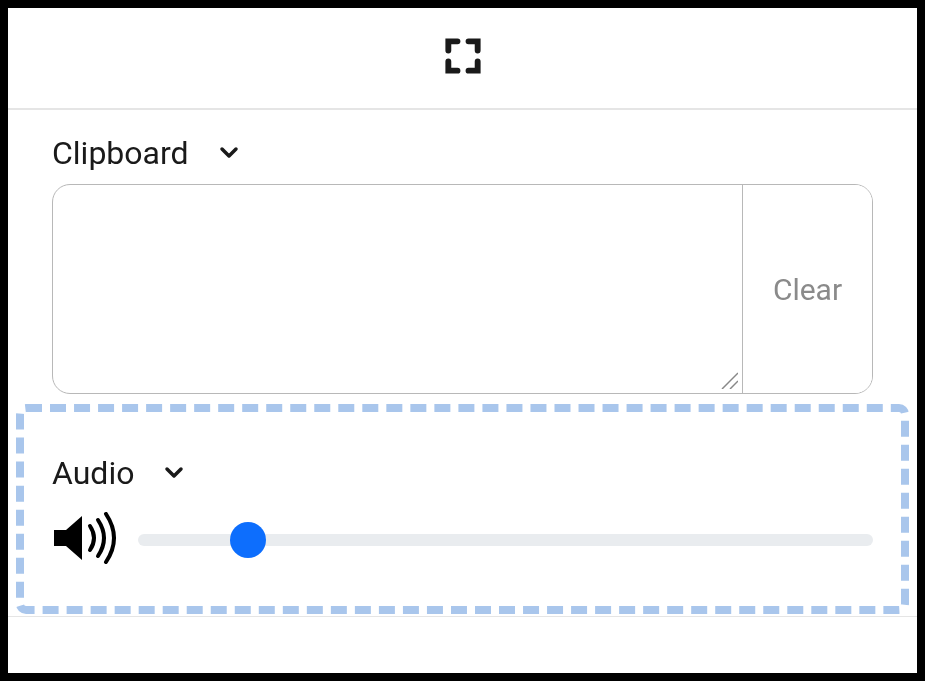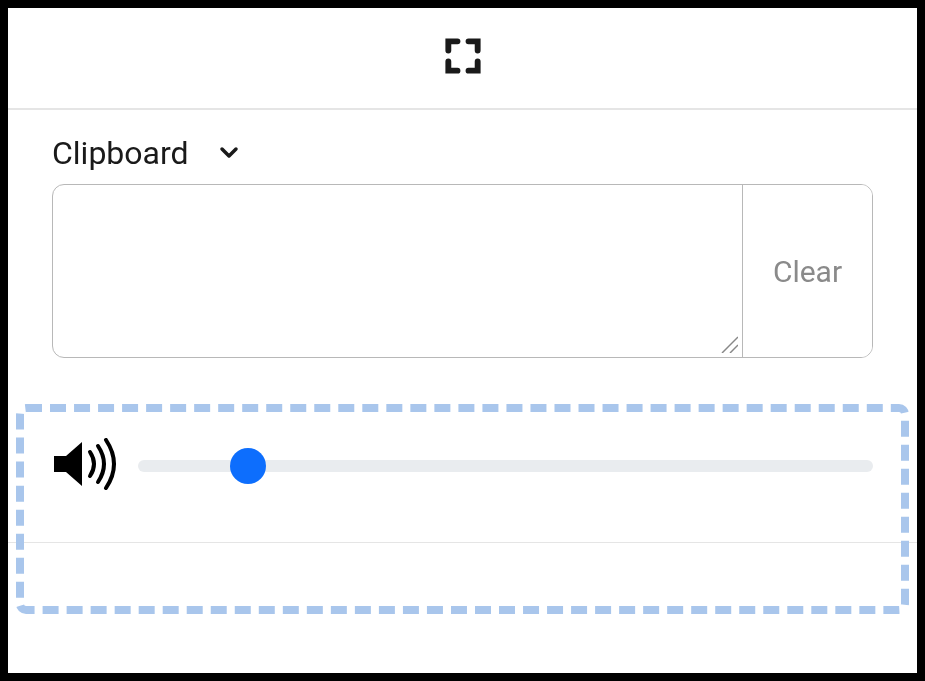--- a/index.html
+++ b/index.html
@@ -49,22 +49,22 @@
     }
     .chevron {
       width: 24px;
       height: 24px;
       color: #1a1a1a;
     }
     .clipboard-body {
       margin-top: 12px;
       display: flex;
       border: 1px solid #b8b8b8;
-      border-radius: 12px;
-      height: 174px;
+      border-radius: 18px;
+      height: 210px;
       overflow: hidden;
       padding-left: 45px;
     }
     .clipboard-textarea {
       flex: 1;
       border: none;
       resize: none;
       outline: none;
       padding: 12px;
       font-size: 24px;
@@ -184,20 +184,28 @@
           </svg>
         </span>
       </div>
       <button class="clear-btn">Clear</button>
     </div>
   </div>
 
   <div class="highlight-box"></div>
 
   <div class="section audio-section">
+    <div class="section-header">
+      <span>Audio</span>
+      <span>
+        <svg class="chevron" viewBox="0 0 24 24" fill="none" stroke="currentColor" stroke-width="3.5" stroke-linecap="round" stroke-linejoin="round">
+          <polyline points="5 9 12 16 19 9"></polyline>
+        </svg>
+      </span>
+    </div>
     <div class="audio-row">
       <span>
         <svg class="volume-icon" viewBox="0 0 68 52">
           <path d="M2 18 L2 34 L14 34 L30 48 L30 4 L14 18 Z" fill="currentColor"></path>
           <path d="M38 14 Q46 26 38 38" fill="none" stroke="currentColor" stroke-width="4" stroke-linecap="round"></path>
           <path d="M46 8 Q58 26 46 44" fill="none" stroke="currentColor" stroke-width="4" stroke-linecap="round"></path>
           <path d="M54 2 Q70 26 54 50" fill="none" stroke="currentColor" stroke-width="4" stroke-linecap="round"></path>
         </svg>
       </span>
       <div class="slider-track">

